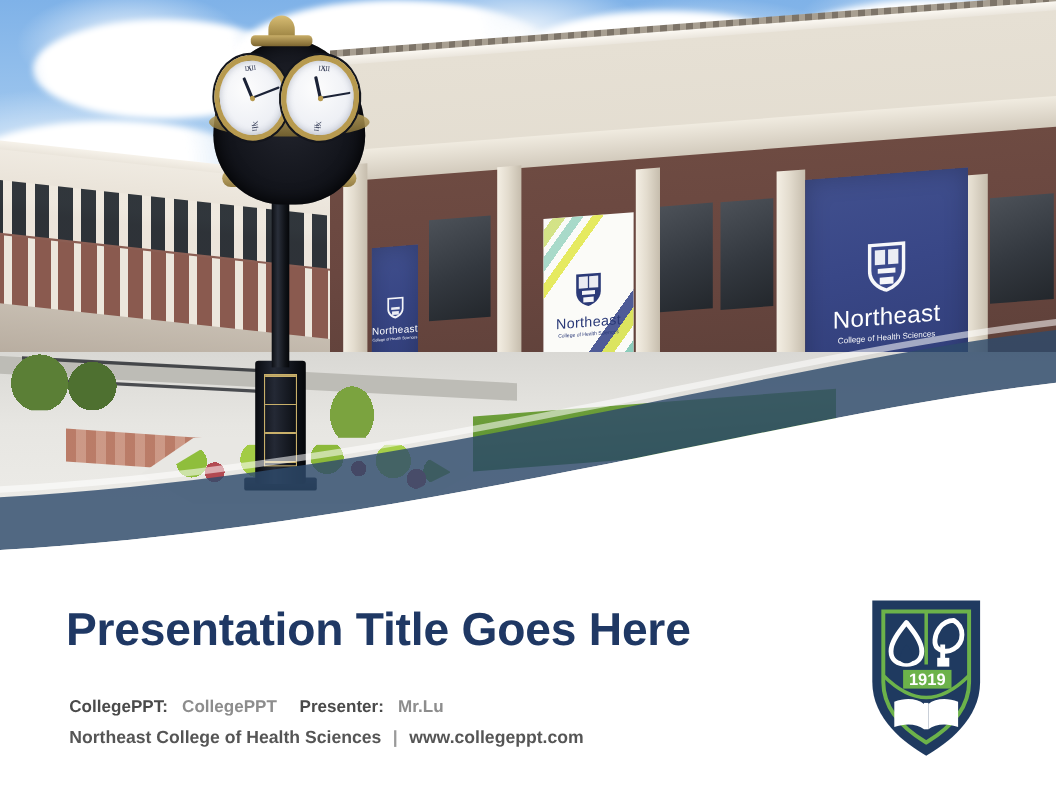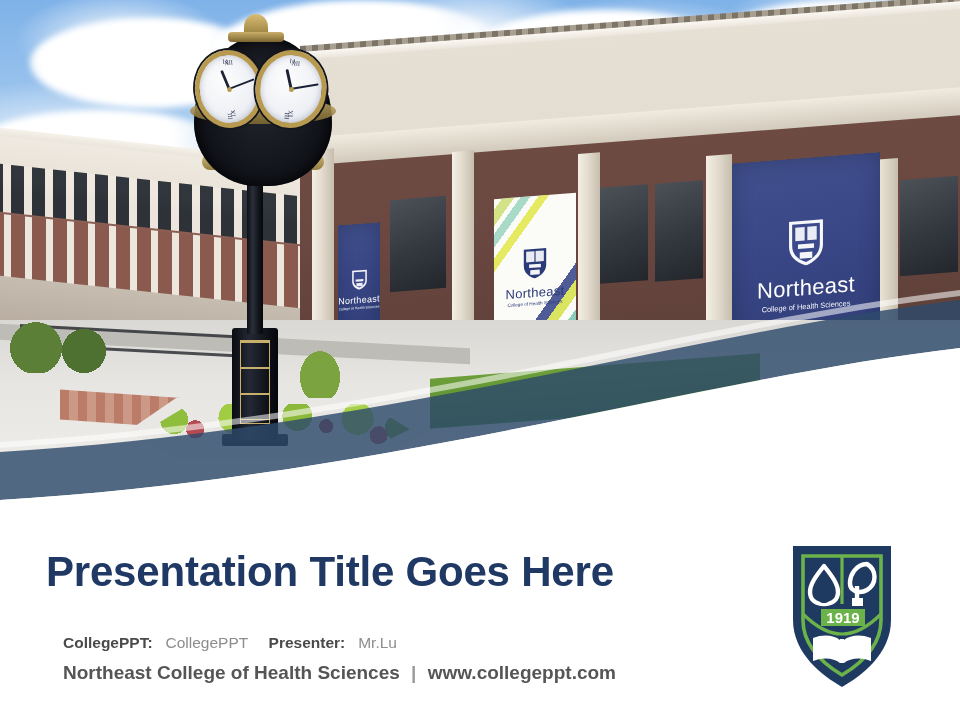--- a/index.html
+++ b/index.html
@@ -271,34 +271,34 @@
     position:absolute; left:2px; top:92px; width:146px; height:26px;
     background:linear-gradient(180deg,#c9ae66,#7f6a31);
     border-radius:50%/60%; opacity:.85;
   }
 
   
   .sweep{ position:absolute; left:0; top:0; width:960px; height:520px; pointer-events:none; }
 
   
   .title{
-    position:absolute; left:46px; top:548px;
+    position:absolute; left:60px; top:548px;
     font-size:42px; font-weight:bold; color:#1f3864;
     letter-spacing:-.2px; white-space:nowrap;
   }
   .meta1{
     position:absolute; left:63px; top:634px;
     font-size:15.5px; white-space:nowrap;
   }
   .meta1 .k{ font-weight:bold; color:#4a4a4a; }
-  .meta1 .v{ font-weight:normal; color:#8d8d8d; }
+  .meta1 .v{ font-weight:bold; color:#8d8d8d; }
   .meta1 .gap{ display:inline-block; width:12px; }
   .meta2{
     position:absolute; left:63px; top:662px;
-    font-size:19px; font-weight:bold; color:#555555;
+    font-size:16px; font-weight:bold; color:#555555;
     white-space:nowrap;
     text-align:center;
   }
   .meta2 .sep{ color:#9a9a9a; font-weight:bold; padding:0 6px; }
 
   
   .shield-logo{ position:absolute; left:787px; top:542px; width:110px; height:150px; }
 </style>
 </head>
 <body>

